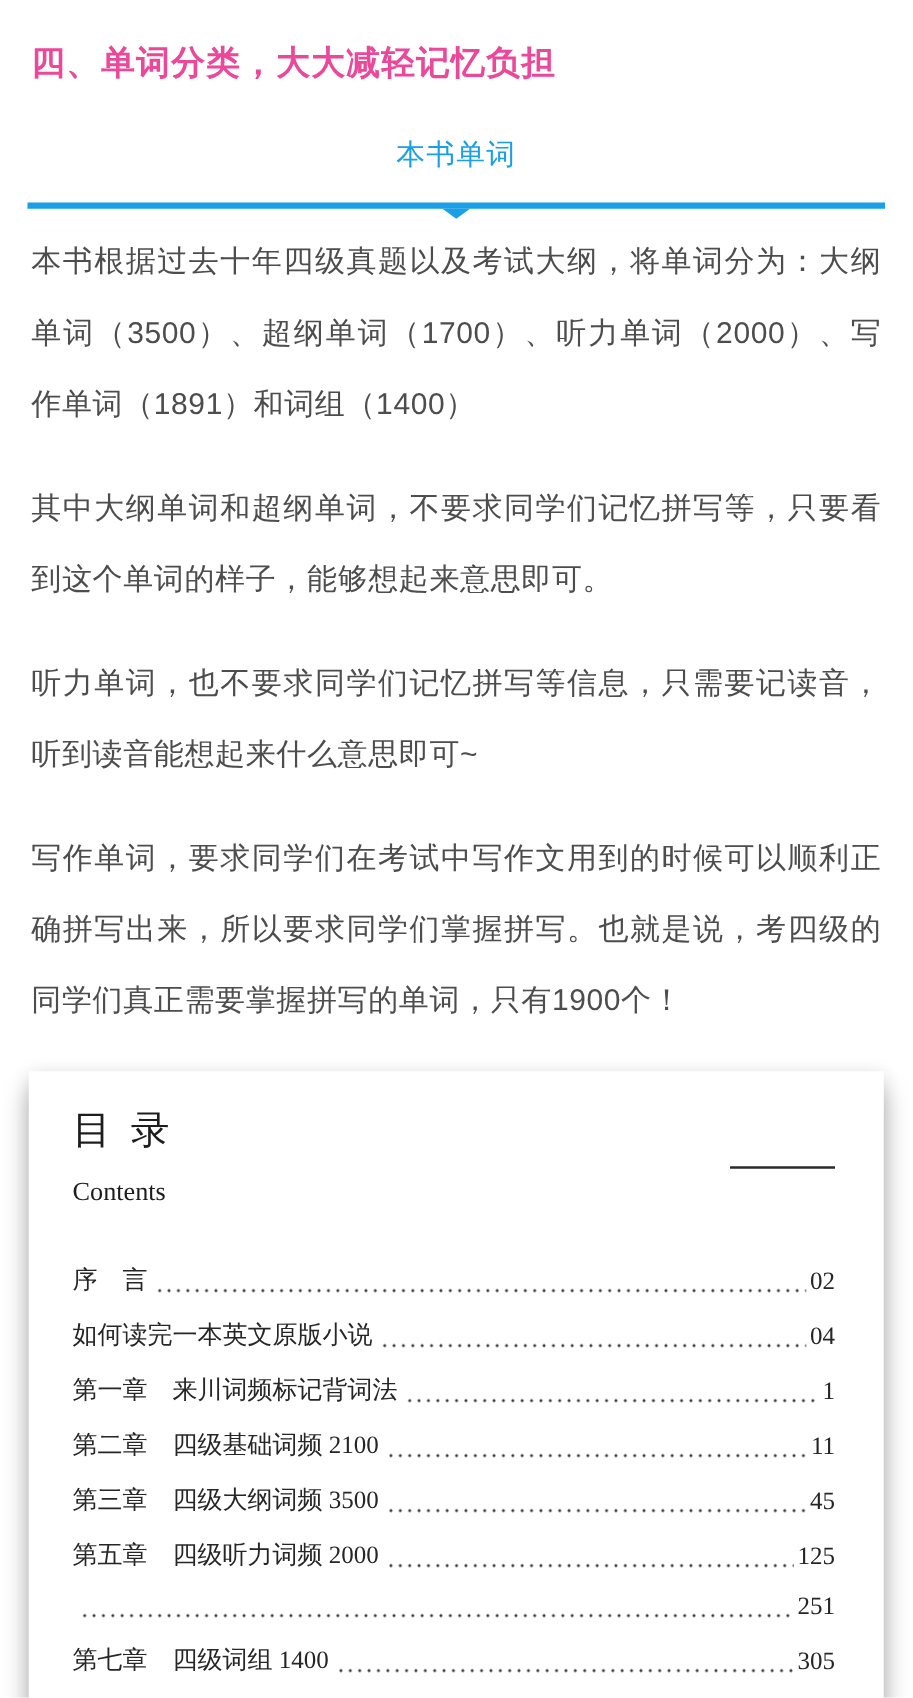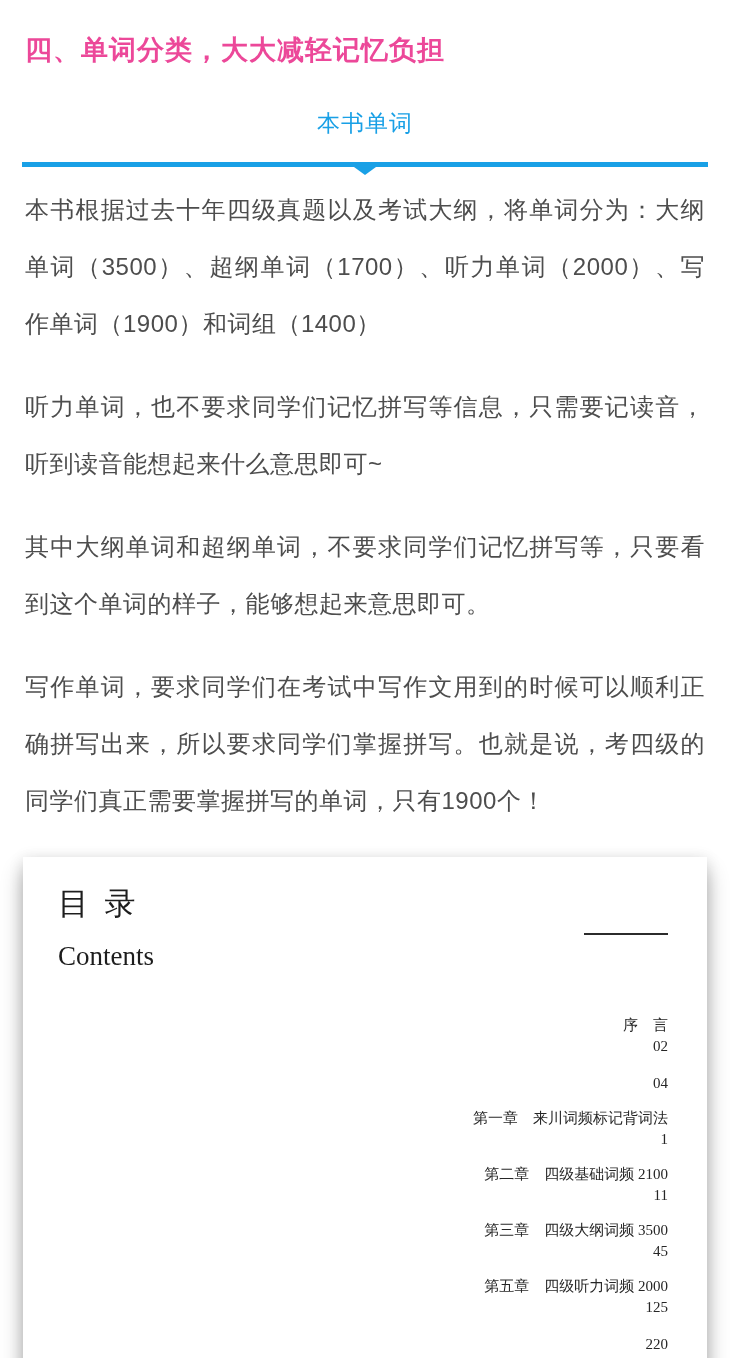--- a/index.html
+++ b/index.html
@@ -66,30 +66,29 @@
     font-size: 31px;
     white-space: pre;
     color: #1d1d1d;
   }
   .toc-title-rule {
     width: 84px;
     height: 0;
     border-top: 2px solid #2b2b2b;
     margin: 8px 0 6px auto;
   }
-  .toc-title-en { font-size: 27px; color: #1d1d1d; }
+  .toc-title-en { font-size: 21px; color: #1d1d1d; }
 
   .toc-list { margin-top: 44px; }
   .toc-row {
     display: flex;
     align-items: flex-end;
-    font-size: 15px;
+    font-size: 20px;
     margin-bottom: 17px;
     white-space: pre;
-    flex-direction: column;
   }
   .toc-row:last-child { margin-bottom: 0; }
   .toc-row .dot-leader {
     flex: 1;
     height: 3px;
     margin: 0 3px 3px 6px;
     background-image: radial-gradient(circle, #3a3a3a 1.05px, transparent 1.3px);
     background-size: 7.5px 3px;
     background-repeat: repeat-x;
     background-position: left bottom;
@@ -101,40 +100,41 @@
 
 <h1 class="page-heading">四、单词分类，大大减轻记忆负担</h1>
 
 <div class="tab-label">本书单词</div>
 
 <div class="section-divider">
   <div class="triangle-down"></div>
 </div>
 
 <div class="body-text">
-  <p>本书根据过去十年四级真题以及考试大纲，将单词分为：大纲单词（3500）、超纲单词（1700）、听力单词（2000）、写作单词（1900）和词组（1400）</p>
+  <p>本书根据过去十年四级真题以及考试大纲，将单词分为：大纲单词（3500）、超纲单词（1700）、听力单词（2000）、写作单词（1891）和词组（1400）</p>
+  <p>其中大纲单词和超纲单词，不要求同学们记忆拼写等，只要看到这个单词的样子，能够想起来意思即可。</p>
   <p>听力单词，也不要求同学们记忆拼写等信息，只需要记读音，听到读音能想起来什么意思即可~</p>
-  <p>其中大纲单词和超纲单词，不要求同学们记忆拼写等，只要看到这个单词的样子，能够想起来意思即可。</p>
   <p>写作单词，要求同学们在考试中写作文用到的时候可以顺利正确拼写出来，所以要求同学们掌握拼写。也就是说，考四级的同学们真正需要掌握拼写的单词，只有1900个！</p>
 </div>
 
 <div class="toc-card">
   <div class="toc-header">
     <div class="toc-title-cn">目  录</div>
     <div class="toc-title-rule"></div>
     <div class="toc-title-en">Contents</div>
   </div>
 
   <div class="toc-list">
     <div class="toc-row">
       <span>序　言</span>
       <span class="dot-leader"></span>
       <span class="toc-page-num">02</span>
     </div>
     <div class="toc-row">
+      <span>如何读完一本英文原版小说</span>
       <span class="dot-leader"></span>
       <span class="toc-page-num">04</span>
     </div>
     <div class="toc-row">
       <span>第一章　来川词频标记背词法</span>
       <span class="dot-leader"></span>
       <span class="toc-page-num">1</span>
     </div>
     <div class="toc-row">
       <span>第二章　四级基础词频 2100</span>
@@ -146,21 +146,21 @@
       <span class="dot-leader"></span>
       <span class="toc-page-num">45</span>
     </div>
     <div class="toc-row">
       <span>第五章　四级听力词频 2000</span>
       <span class="dot-leader"></span>
       <span class="toc-page-num">125</span>
     </div>
     <div class="toc-row">
       <span class="dot-leader"></span>
-      <span class="toc-page-num">220</span>
+      <span class="toc-page-num">251</span>
     </div>
     <div class="toc-row">
       <span>第七章　四级词组 1400</span>
       <span class="dot-leader"></span>
       <span class="toc-page-num">305</span>
     </div>
   </div>
 </div>
 
 </body></html>

